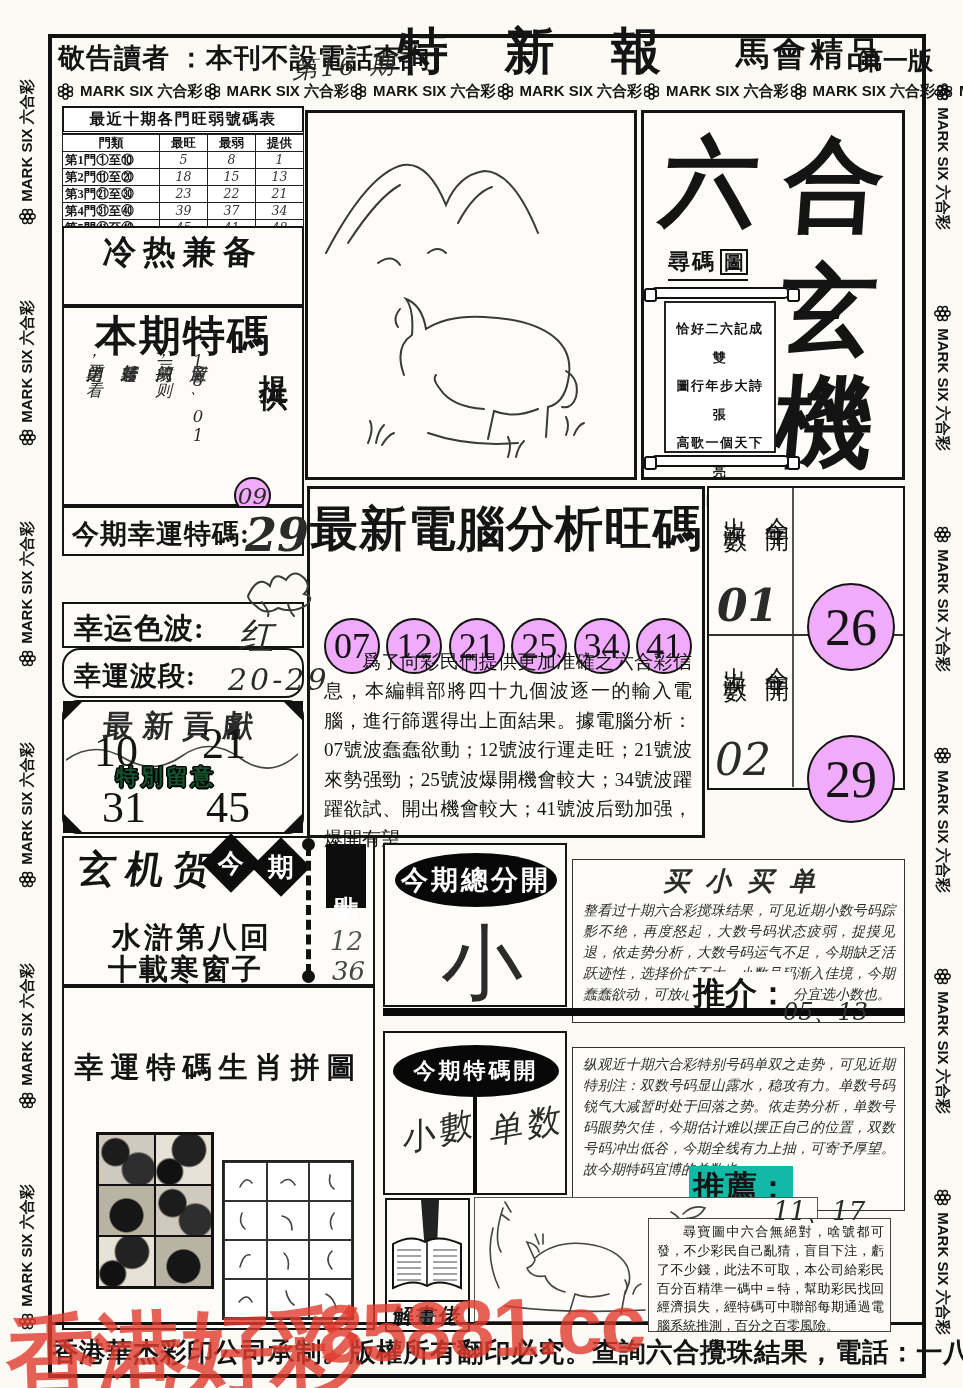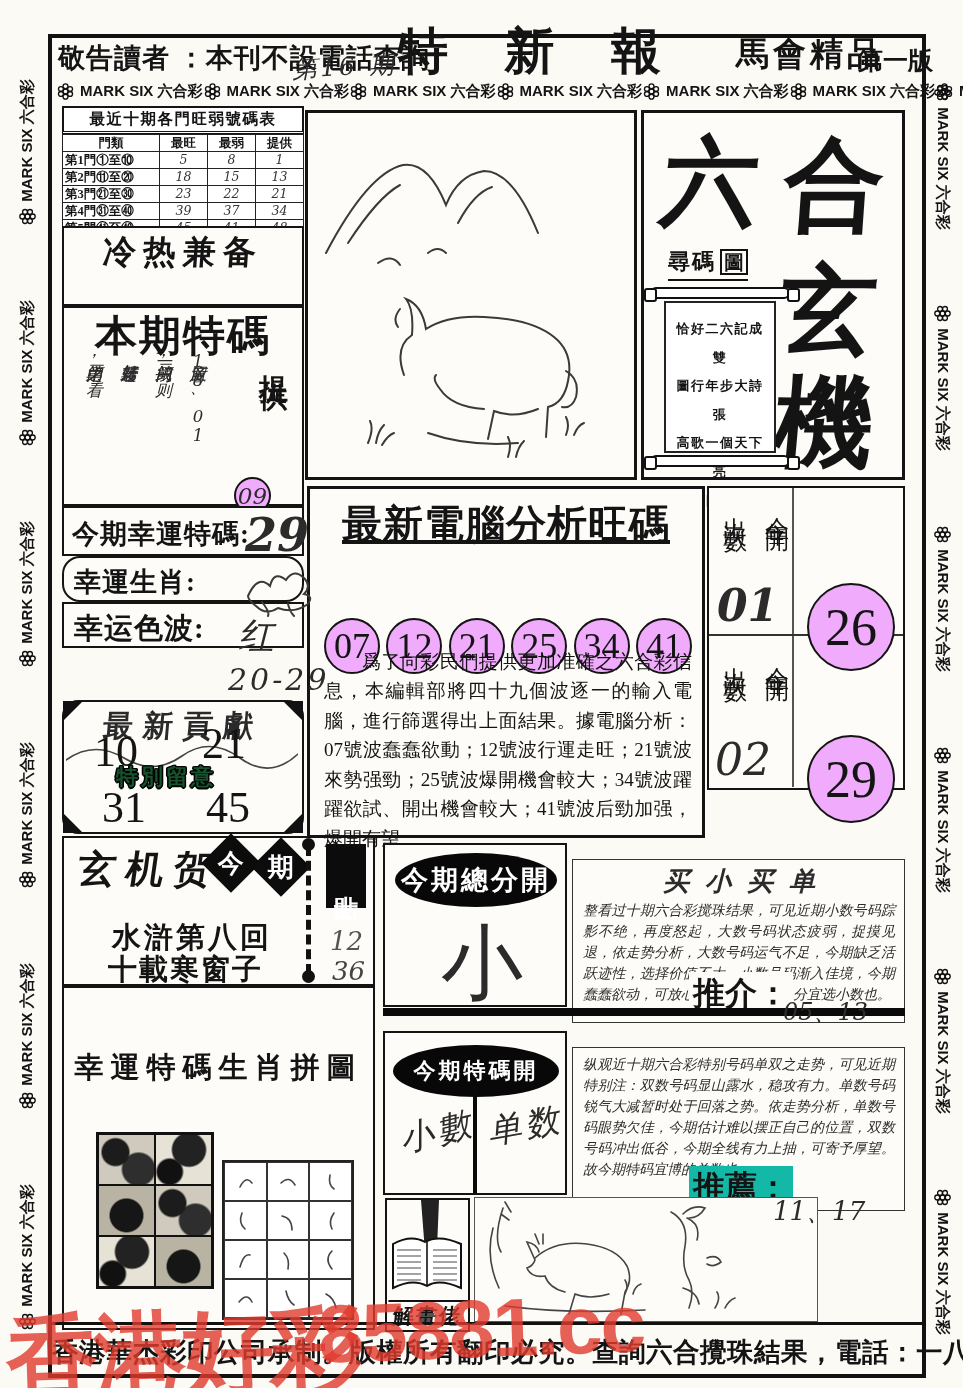--- a/index.html
+++ b/index.html
@@ -357,30 +357,30 @@
 好运若转第
 第三门之中，看</div>
   </div>
   <div class="cnum hand" style="left:234px;top:430px;width:37px;height:37px;font-size:23px;border-width:2px;">09</div>
   <div class="cnum hand" style="left:234px;top:468px;width:37px;height:37px;font-size:23px;border-width:2px;">13</div>
 
   <div class="box" style="left:62px;top:506px;width:242px;height:50px;">
     <span class="abs lbl" style="left:8px;top:8px;">今期幸運特碼:</span>
   </div>
   <div class="abs hand" style="left:245px;top:508px;font-size:46px;font-weight:700;z-index:3;">29</div>
-  <div class="box" style="left:62px;top:556px;width:242px;height:46px;border-radius:18px;border-width:2px;">
-    <span class="abs lbl" style="left:10px;top:6px;">幸運生肖:</span>
-  </div>
   <svg class="abs" style="left:242px;top:562px;z-index:3;" width="72" height="56" viewBox="0 0 72 56">
     <path class="sk" d="M6,34 q10,-22 22,-10 q4,-16 16,-6 q8,-12 18,-2 q8,8 0,16 q10,2 4,10 q-14,10 -30,4 q-12,8 -22,-2 q-8,-6 -8,-10z M20,40 q8,10 6,14 M46,42 q2,8 6,12"></path>
   </svg>
   <div class="box" style="left:62px;top:602px;width:242px;height:46px;">
     <span class="abs lbl" style="left:10px;top:5px;font-size:29px;">幸运色波:</span>
   </div>
   <div class="abs hand" style="left:238px;top:612px;font-size:36px;z-index:3;">红</div>
+  <div class="box" style="left:62px;top:648px;width:242px;height:50px;border-radius:18px;border-width:2px;">
+    <span class="abs lbl" style="left:10px;top:8px;">幸運波段:</span>
+  </div>
   <div class="abs hand" style="left:228px;top:662px;font-size:30px;letter-spacing:3px;z-index:3;">20-29</div>
 
   <div class="box" style="left:62px;top:700px;width:242px;height:134px;border-radius:16px;">
     <div class="corner" style="left:-1px;top:-1px;clip-path:polygon(0 0,100% 0,0 100%);"></div>
     <div class="corner" style="right:-1px;top:-1px;clip-path:polygon(0 0,100% 0,100% 100%);"></div>
     <div class="corner" style="left:-1px;bottom:-1px;clip-path:polygon(0 0,0 100%,100% 100%);"></div>
     <div class="corner" style="right:-1px;bottom:-1px;clip-path:polygon(100% 0,0 100%,100% 100%);"></div>
     <div class="abs heavy" style="left:0;top:4px;width:100%;text-align:center;font-size:30px;letter-spacing:10px;color:#2a2a2a;transform:skewX(-5deg);">最新貢獻</div>
     <svg class="abs" style="left:2px;top:40px;" width="232" height="28" viewBox="0 0 232 28">
         <path class="sq" d="M0,18 q28,-20 58,-2 t58,-2 t58,2 t58,-4"></path>
@@ -515,21 +515,21 @@
         <div style="font-size:13px;font-weight:900;letter-spacing:1.5px;line-height:2.2;text-align:center;">高歌一個天下亮</div>
         <div style="font-size:13px;font-weight:900;letter-spacing:1.5px;line-height:2.2;text-align:center;">三三四謹數一勢</div>
       </div>
       <div class="abs" style="left:0;top:174px;width:140px;height:12px;border:2px solid #111;border-radius:6px;background:#fff;box-sizing:border-box;"></div>
       <div class="abs" style="left:-6px;top:175px;width:9px;height:10px;border:2px solid #111;border-radius:3px;background:#fff;"></div>
       <div class="abs" style="left:137px;top:175px;width:9px;height:10px;border:2px solid #111;border-radius:3px;background:#fff;"></div>
     </div>
   </div>
 
   <div class="box" style="left:307px;top:486px;width:398px;height:352px;border-width:3px;">
-    <div class="abs heavy" style="left:0;top:8px;width:100%;text-align:center;font-size:40px;letter-spacing:1px;text-decoration:underline;">最新電腦分析旺碼</div>
+    <div class="abs heavy" style="left:0;top:8px;width:100%;text-align:left;font-size:48px;letter-spacing:1px;">最新電腦分析旺碼</div>
     <div class="abs" style="left:14px;top:82px;width:368px;display:flex;justify-content:space-between;">
       <div class="cnum" style="position:static;width:56px;height:56px;font-size:36px;">07</div>
       <div class="cnum" style="position:static;width:56px;height:56px;font-size:36px;">12</div>
       <div class="cnum" style="position:static;width:56px;height:56px;font-size:36px;">21</div>
       <div class="cnum" style="position:static;width:56px;height:56px;font-size:36px;">25</div>
       <div class="cnum" style="position:static;width:56px;height:56px;font-size:36px;">34</div>
       <div class="cnum" style="position:static;width:56px;height:56px;font-size:36px;">41</div>
     </div>
     <div class="abs" style="left:14px;top:158px;width:368px;font-size:19px;line-height:1.55;text-align:justify;text-indent:2em;font-weight:500;">爲了向彩民們提供更加准確之六合彩信息，本編輯部將四十九個波逐一的輸入電腦，進行篩選得出上面結果。據電腦分析：07號波蠢蠢欲動；12號波行運走旺；21號波來勢强勁；25號波爆開機會較大；34號波躍躍欲試、開出機會較大；41號波后勁加强，爆開有望。</div>
   </div>
@@ -597,20 +597,23 @@
       <path class="sq" d="M18,30 Q10,60 24,90 M28,10 q-10,30 -2,44 m4,-50 l6,10 m-10,2 l8,6"></path>
       <path class="sq" d="M60,60 q20,-18 52,-14 q30,4 40,22 q6,14 -2,26 l-4,22 m-12,-20 q-20,6 -34,0 l-6,20 m-4,-22 q-16,-4 -20,-16 q-14,2 -18,-8 q6,-2 8,-8 l-8,-18 q10,2 12,10"></path>
       <path class="sq" d="M64,46 l-4,-10 m8,10 l0,-10"></path>
       <path class="sq" d="M196,14 q18,10 14,34 q-4,20 4,34 q6,12 0,28 M212,20 q14,6 10,22 m-14,48 q14,4 16,16"></path>
       <path class="sq" d="M208,16 q10,-10 22,-6 q-6,10 -16,10 M232,60 q10,-4 14,4 q-8,6 -14,2"></path>
       <path class="sq" d="M30,108 q60,8 140,4 M240,110 q6,-10 2,-16 m8,16 q4,-8 10,-10"></path>
       <path class="sq" d="M150,96 q4,-8 0,-14 m8,14 q2,-8 8,-10"></path>
     </svg>
   </div>
 
+  <div class="box thin" style="left:648px;top:1202px;width:243px;height:114px;z-index:5;border-color:#444;">
+    <div class="abs serif" style="left:8px;top:4px;width:227px;font-size:13px;line-height:1.45;text-align:justify;text-indent:2em;">尋寶圖中六合無絕對，啥號都可發，不少彩民自己亂猜，盲目下注，虧了不少錢，此法不可取，本公司給彩民百分百精準一碼中＝特，幫助彩民找回經濟損失，經特碼可中聯部每期通過電腦系統推測，百分之百零風險。</div>
+  </div>
 
   <div class="abs" style="left:52px;top:1322px;width:872px;height:54px;border-top:3px solid #111;display:flex;align-items:center;">
     <span style="font-size:26.5px;font-weight:700;letter-spacing:0.5px;white-space:nowrap;">香港華杰彩印公司承制。版權所有翻印必究。查詢六合攪珠結果，電話：一八八八。</span>
   </div>
 
   <div class="wm" style="left:6px;top:1292px;font-size:92px;letter-spacing:-4px;transform:rotate(-2deg);">香港好彩</div>
   <div class="wm" style="left:318px;top:1282px;font-size:82px;letter-spacing:-2px;transform:rotate(-2deg);">85881.cc</div>
 </div>
 
 </body></html>

